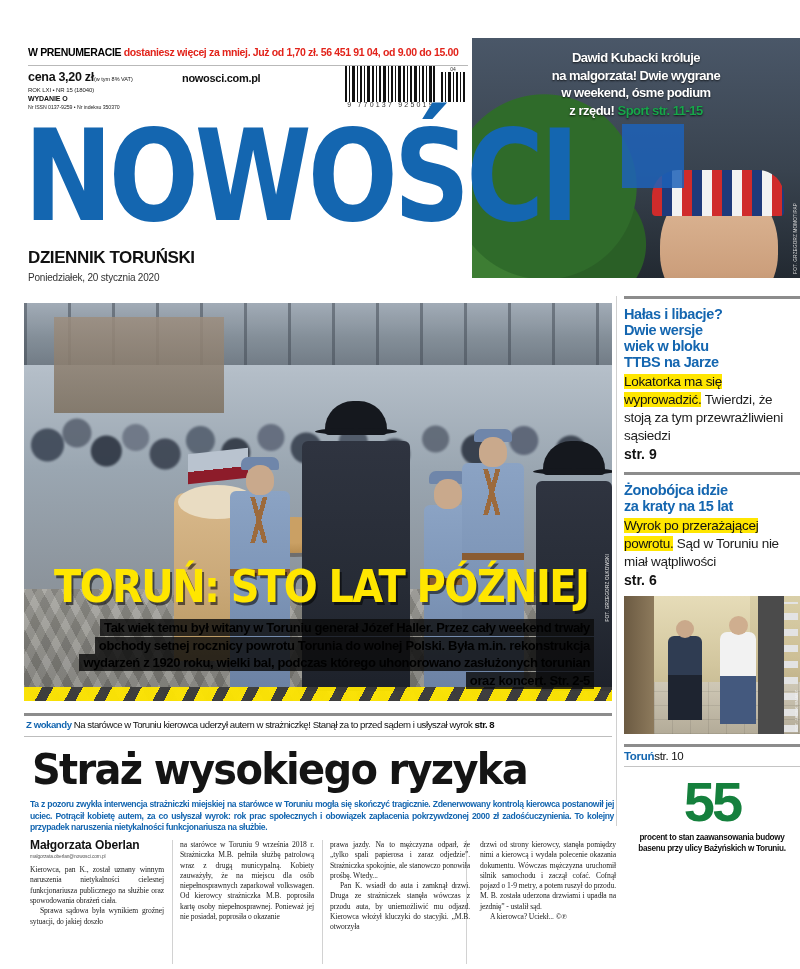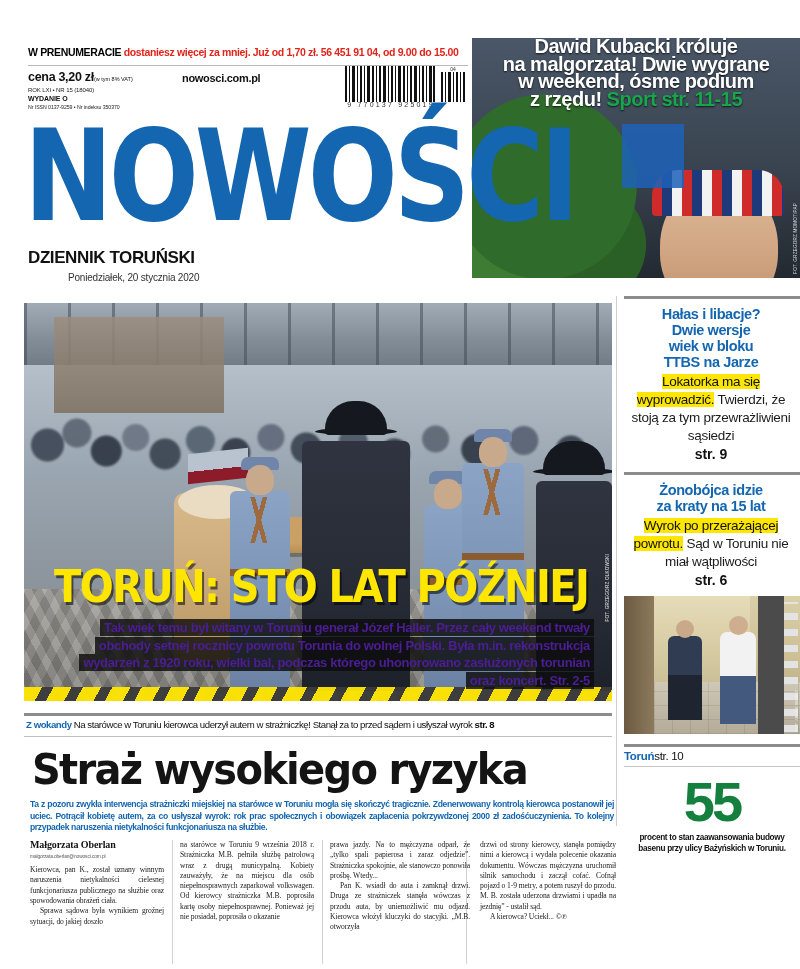--- a/index.html
+++ b/index.html
@@ -38,42 +38,42 @@
                     letter-spacing:2.2px; text-align:center;}
   .barcode-small { position:absolute; left:440px; top:66px; width:26px; height:36px; }
   .barcode-small .cap { font-size:5px; text-align:center; color:#333; }
 
   
   .promo-photo {
     position:absolute; left:472px; top:38px; width:328px; height:240px;
     overflow:hidden; background:#2a3442;
   }
   .promo-photo .ptext {
-    position:absolute; left:6px; top:0; width:316px;
+    position:absolute; left:6px; top:11px; width:316px;
     text-align:center; color:#fff; font-weight:bold;
-    font-size:20px; line-height:17.5px; letter-spacing:-0.5px;
+    font-size:13px; line-height:17.5px; letter-spacing:-0.5px;
     text-shadow: 0 1px 2px rgba(0,0,0,.75);
   }
   .promo-photo .sport { color:#17a64a; }
   .promo-credit {
     position:absolute; right:2px; bottom:4px; color:#d8d8d8; font-size:4.6px;
     writing-mode: vertical-rl; transform: rotate(180deg); letter-spacing:.2px;
   }
 
   
   .masthead { position:absolute; left:24px; top:118px; width:450px; }
   .nowosci {
     font-family:"DejaVu Sans", sans-serif;
     font-weight:bold; font-size:104px; line-height:96px;
     color:#1466b0; letter-spacing:-4px;
     transform: scaleY(1.22) scaleX(1.02); transform-origin: left top;
   }
   .subtitle { position:absolute; left:28px; top:248px; font-size:17px; font-weight:bold;
               color:#111; letter-spacing:-0.4px; }
-  .dateline { position:absolute; left:28px; top:272px; font-size:10px; color:#333; letter-spacing:-0.2px;margin-left:40px;}
+  .dateline { position:absolute; left:28px; top:272px; font-size:10px; color:#333; letter-spacing:-0.2px;}
 
   
   .main-photo {
     position:absolute; left:24px; top:303px; width:588px; height:398px;
     overflow:hidden; background:#8a949e;
   }
   .mp-sky { position:absolute; inset:0;
      background:linear-gradient(180deg,#c9d3dc 0%, #b3bdc7 18%, #9aa6b1 42%, #8c949c 70%, #8d8d8a 100%); }
   .mp-roof { position:absolute; left:0; top:0; width:100%; height:62px;
      background:linear-gradient(180deg,#9fa9b4 0%, #7d8892 60%, #6d7781 100%); opacity:.92; }
@@ -139,29 +139,29 @@
   .mp-headline {
     position:absolute; left:30px; top:258px; z-index:6;
     font-family:"DejaVu Sans", sans-serif;
     font-size:40px; font-weight:bold; color:#ffe600; letter-spacing:-1.6px;
     text-shadow: 2px 2px 0 rgba(0,0,0,.55);
     transform: scaleY(1.12); transform-origin:left top;
   }
   .mp-deck {
     position:absolute; left:40px; top:316px; width:530px; z-index:6;
     text-align:right; font-size:13px; font-weight:bold; line-height:17.5px;
-    color:#4c1d95; letter-spacing:-0.35px;
+    color:#000000; letter-spacing:-0.35px;
   }
   .mp-deck span { background:rgba(12,12,12,.82); padding:1px 4px; box-decoration-break:clone;
                   -webkit-box-decoration-break:clone; }
 
   
   .sidebar { position:absolute; left:624px; top:296px; width:176px; }
   .sb-rule { height:3px; background:#8c8c8c; margin:0 0 7px 0; }
-  .sb-box { text-align:center; padding:0 2px 0 0; }
+  .sb-box { text-align:left; padding:0 2px 0 0; }
   .sb-title { color:#1466b0; font-size:14.5px; font-weight:bold; line-height:16px; letter-spacing:-0.4px; }
   .sb-hl { display:inline; background:#ffe600; color:#111; font-size:13.5px; line-height:17px;
            font-weight:500; letter-spacing:-0.3px; box-decoration-break:clone;
            -webkit-box-decoration-break:clone; }
   .sb-body { color:#1c1c1c; font-size:13.5px; line-height:17px; letter-spacing:-0.3px; }
   .sb-page { font-size:14px; font-weight:bold; color:#111; margin-top:2px; }
 
   .sb-photo { position:relative; width:176px; height:138px; margin-top:8px; overflow:hidden;
               background:linear-gradient(180deg,#d9cfa8 0%, #cdbf96 45%, #a99b77 100%); }
   .sbp-wall-l { position:absolute; left:0; top:0; width:30px; height:100%;
@@ -215,21 +215,21 @@
   .lead-par { position:absolute; left:30px; top:799px; width:584px;
               color:#1466b0; font-size:8.6px; font-weight:bold; line-height:11.6px;
               text-align:justify; letter-spacing:-0.38px; }
 
   .cols { position:absolute; left:30px; top:840px; width:586px; height:126px; }
   .col { position:absolute; top:0; width:134px; font-size:7.6px; line-height:10.3px;
          color:#1a1a1a; text-align:justify; letter-spacing:-0.1px;
          font-family:"Liberation Serif", serif; }
   .col.c1 { left:0; }    .col.c2 { left:150px;font-family:Liberation Serif, serif; }
   .col.c3 { left:300px; width:140px; } .col.c4 { left:450px; width:136px; }
-  .byline { font-family:Liberation Serif, serif; font-size:10px; font-weight:bold; color:#111; }
+  .byline { font-family:Liberation Sans, sans-serif; font-size:12px; font-weight:bold; color:#111; }
   .byemail { font-size:4.8px; color:#555; margin:1.5px 0 3px 0; font-family:"Liberation Sans",sans-serif;}
   .col p { margin-bottom:0; }
   .col p + p { text-indent:10px; }
   .coldiv { position:absolute; top:840px; width:1px; height:124px; background:#d2d2d2; }
   .vdiv { position:absolute; left:616px; top:296px; width:1px; height:530px; background:#d0d0d0; }
 </style>
 </head>
 <body>
 
 <div class="page">

